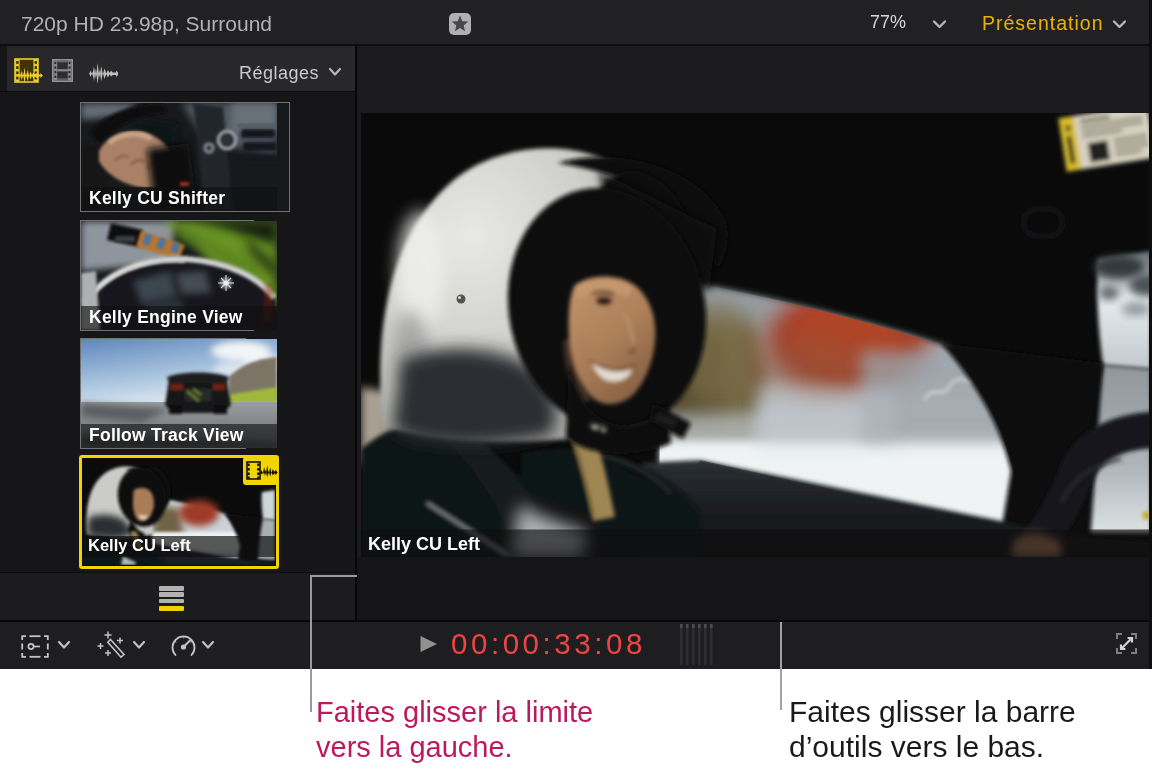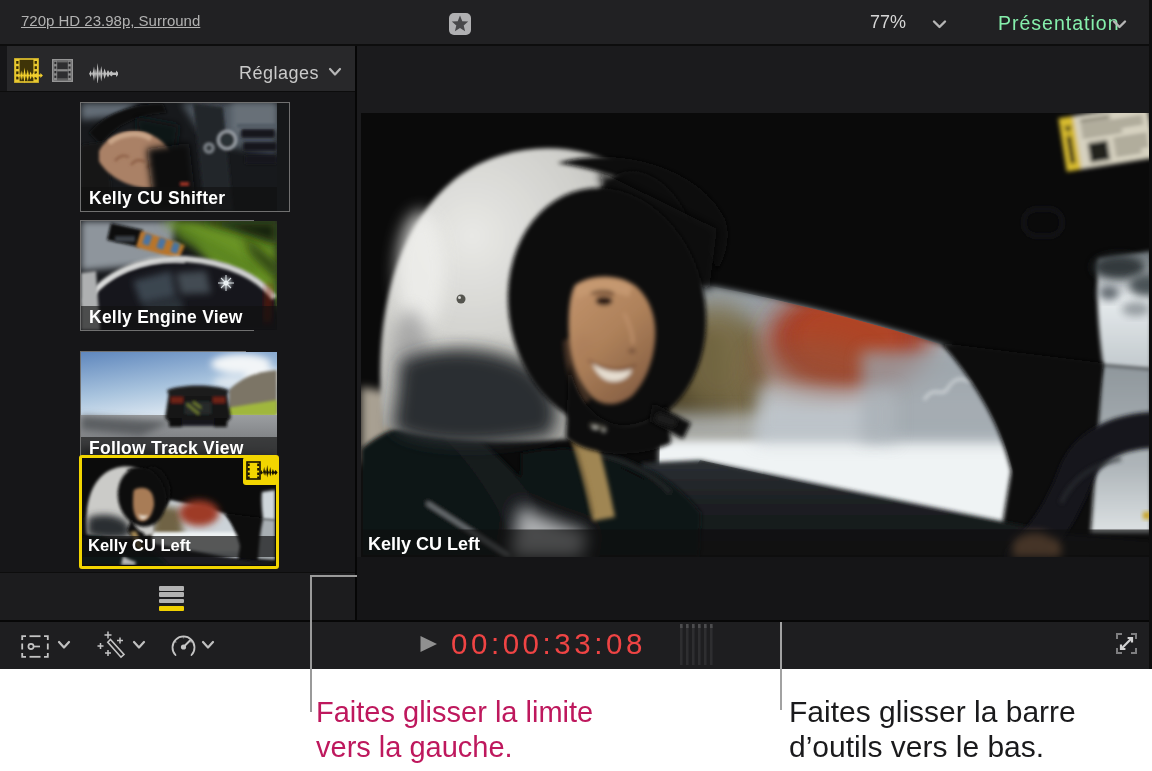--- a/index.html
+++ b/index.html
@@ -6,30 +6,30 @@
   body{width:1152px;height:771px;background:#ffffff;position:relative;overflow:hidden;
        font-family:"Liberation Sans",sans-serif;}
   .abs{position:absolute;}
 </style>
 </head>
 <body>
 
 <div class="abs" id="app" style="left:0;top:0;width:1152px;height:669px;background:#1b1b1d;overflow:hidden;">
 
   <div class="abs" style="left:0;top:0;width:1152px;height:46px;background:#212123;border-bottom:2px solid #0d0d0d;box-sizing:border-box;"></div>
-  <div class="abs" style="left:21px;top:12px;font-size:15px;color:#b2b2b2;text-decoration:underline;">720p HD 23.98p, Surround</div>
+  <div class="abs" style="left:21px;top:12px;font-size:21px;color:#b2b2b2;">720p HD 23.98p, Surround</div>
   <div class="abs" style="left:449px;top:13px;width:22px;height:22px;background:#b0b0b2;border-radius:5px;"></div>
   <svg class="abs" style="left:449px;top:13px;" width="22" height="22" viewBox="0 0 22 22">
       <path d="M11 2.6 L13.3 8.2 L19.2 8.6 L14.7 12.5 L16.1 18.3 L11 15.1 L5.9 18.3 L7.3 12.5 L2.8 8.6 L8.7 8.2 Z" fill="#48484a"></path>
     </svg>
   <div class="abs" style="left:870px;top:12px;font-size:18px;color:#d6d6d6;">77%</div>
   <svg class="abs" style="left:932px;top:19px;" width="15" height="11" viewBox="0 0 15 11">
       <path d="M2 2.5 L7.5 8 L13 2.5" stroke="#b6b6b6" stroke-width="2.4" fill="none" stroke-linecap="round" stroke-linejoin="round"></path>
     </svg>
-  <div class="abs" style="left:982px;top:12px;font-size:19.5px;letter-spacing:1px;color:#86efac;margin-left:16px;">Présentation</div>
+  <div class="abs" style="left:982px;top:12px;font-size:19.5px;letter-spacing:1px;color:#eab308;">Présentation</div>
   <svg class="abs" style="left:1112px;top:19px;" width="15" height="11" viewBox="0 0 15 11">
       <path d="M2 2.5 L7.5 8 L13 2.5" stroke="#b6b6b6" stroke-width="2.4" fill="none" stroke-linecap="round" stroke-linejoin="round"></path>
     </svg>
 
   <div class="abs" style="left:0;top:46px;width:355px;height:46px;background:#28282a;border-bottom:1px solid #0c0c0c;box-sizing:border-box;"></div>
   <div class="abs" style="left:0;top:46px;width:7px;height:45px;background:#161618;"></div>
 
   <svg class="abs" style="left:14px;top:58px;" width="32" height="27" viewBox="0 0 32 27">
     <rect x="1" y="1" width="23" height="23" fill="#3f3408" stroke="#d8b92c" stroke-width="1.8"></rect>
     <g fill="#e8c930">
@@ -347,21 +347,21 @@
             <path d="M150,57 L140,67"></path>
       </g>
     </g>
     <path d="M0,52 L15,50 L19,109 L0,109 Z" fill="#aeb0b1" filter="url(#tb2)"></path>
     <path d="M186,64 L190,65 L188,102 L184,101 Z" fill="#84190e" filter="url(#tb4)"></path>
     <rect x="0" y="85" width="196" height="24" fill="#101010" opacity="0.62"></rect>
     <text x="8" y="102" font-size="17.5" letter-spacing="0.25" font-weight="bold" fill="#fff" font-family="Liberation Sans, sans-serif">Kelly Engine View</text>
   </svg>
   </div>
 
-  <div class="abs" style="left:80px;top:338px;width:166px;height:111px;background:#16181a;border:1px solid #707070;box-sizing:border-box;margin-top:13px;" id="t3">
+  <div class="abs" style="left:80px;top:338px;width:166px;height:111px;background:#16181a;border:1px solid #707070;box-sizing:border-box;" id="t3">
   <svg width="196" height="109" viewBox="0 0 196 109">
     <rect width="196" height="66" fill="url(#skyg)"></rect>
     <g fill="#f2f5f7" filter="url(#tb4)">
       <ellipse cx="160" cy="12" rx="30" ry="10"></ellipse>
           <ellipse cx="185" cy="26" rx="22" ry="9"></ellipse>
           <ellipse cx="150" cy="30" rx="18" ry="6" opacity="0.7"></ellipse>
     </g>
     <path d="M148,38 C160,26 175,20 196,18 L196,62 L148,62 Z" fill="#7b7566" filter="url(#tb2)"></path>
     <path d="M146,56 L196,48 L196,64 L146,64 Z" fill="#a0b73e" filter="url(#tb2)"></path>
     <rect x="0" y="63" width="196" height="46" fill="url(#roadg)"></rect>

